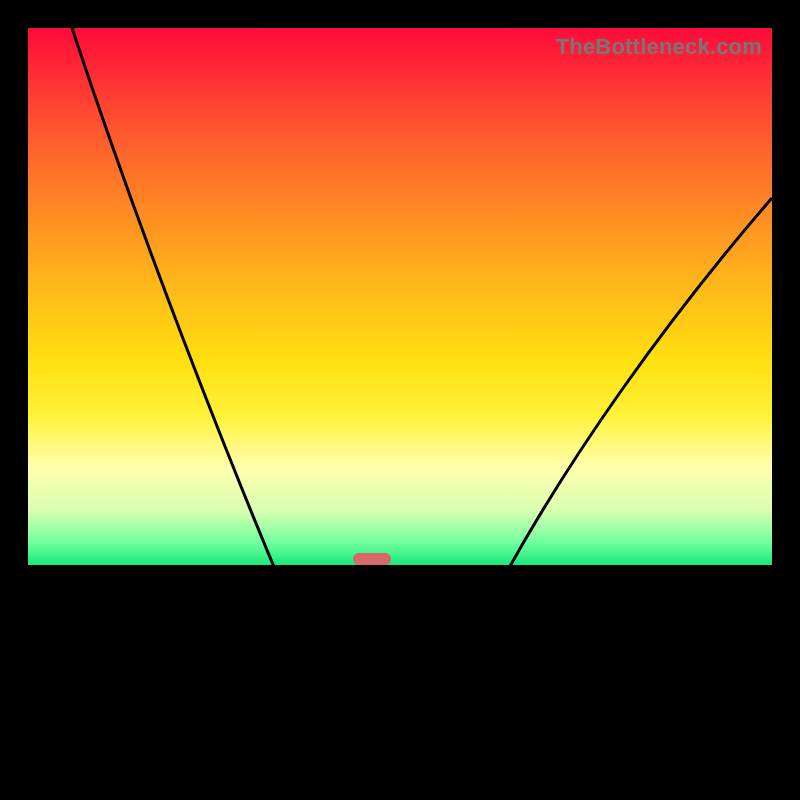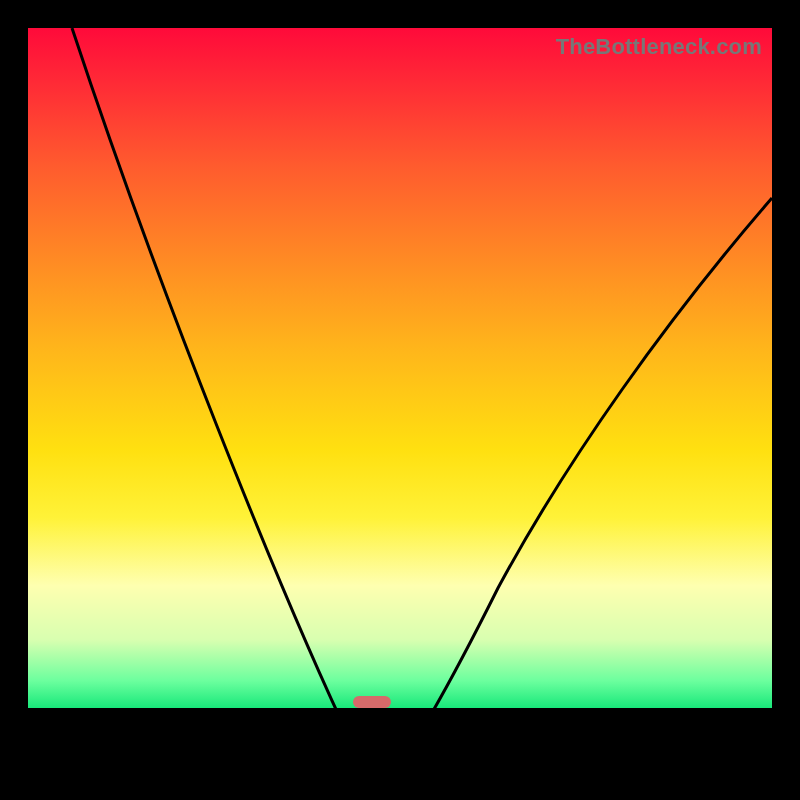--- a/index.html
+++ b/index.html
@@ -1,17 +1,17 @@
 <!DOCTYPE html>
 <html><head>
 <meta charset="utf-8">
 <style>
   html,body{margin:0;padding:0;width:800px;height:800px;overflow:hidden;background:#000;font-family:Arial,Helvetica,sans-serif}
   .frame{position:absolute;left:0;top:0;width:800px;height:800px;background:#000}
-  .plot-area{position:absolute;left:28px;top:28px;width:744px;height:680px;
+  .plot-area{position:absolute;left:28px;top:28px;width:744px;height:537px;
     background:linear-gradient(to bottom,
       #ff0a3a 0%,
       #ff2a36 8%,
       #ff5a2e 20%,
       #ff8a24 34%,
       #ffb81a 48%,
       #ffe010 62%,
       #fff238 72%,
       #feffb0 82%,
       #d8ffb0 90%,

